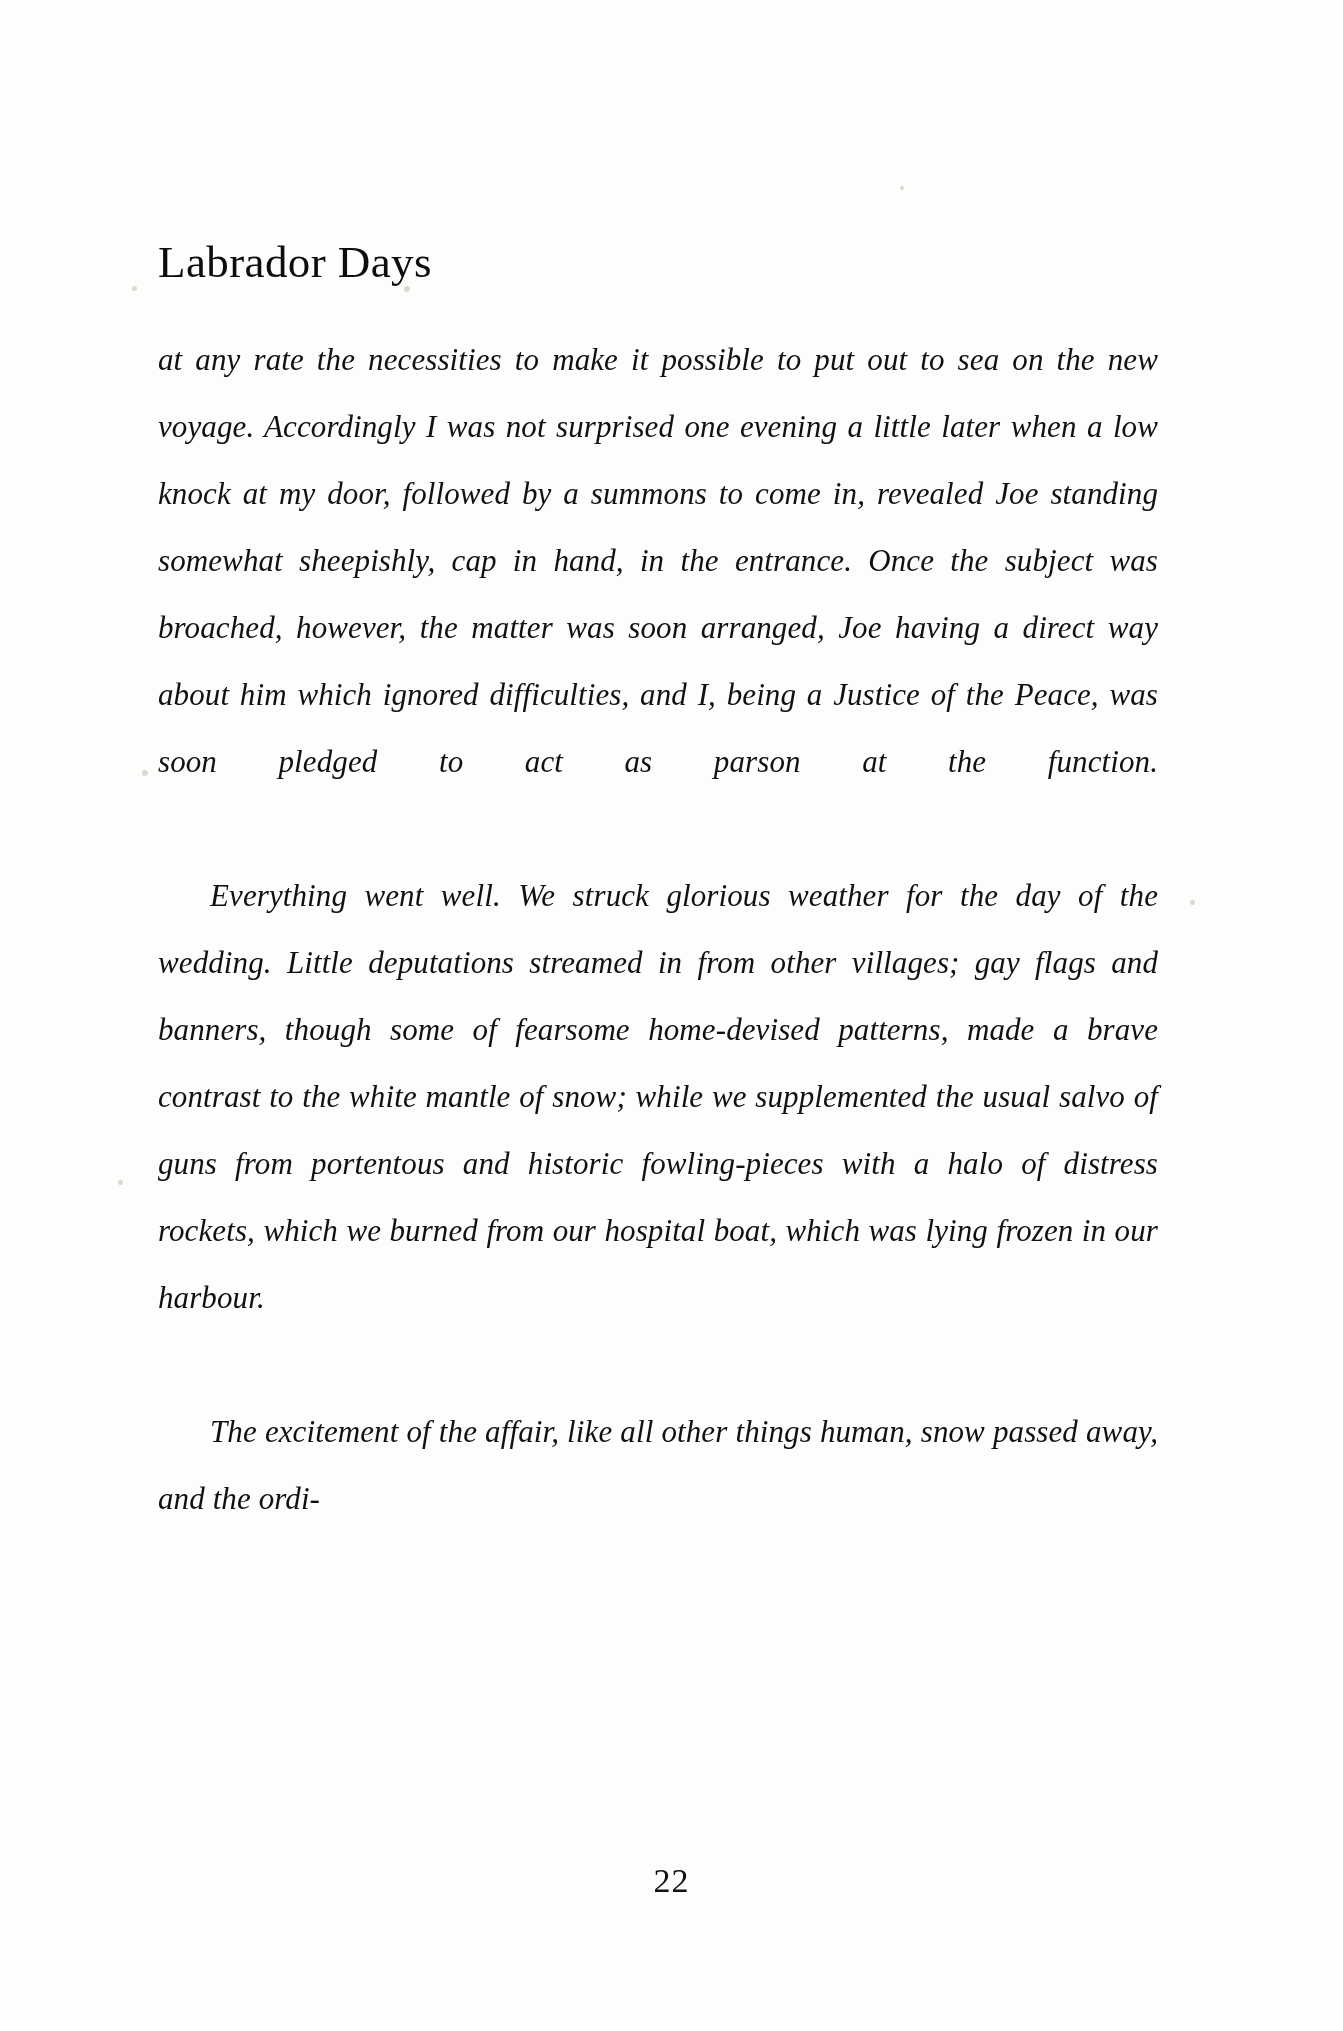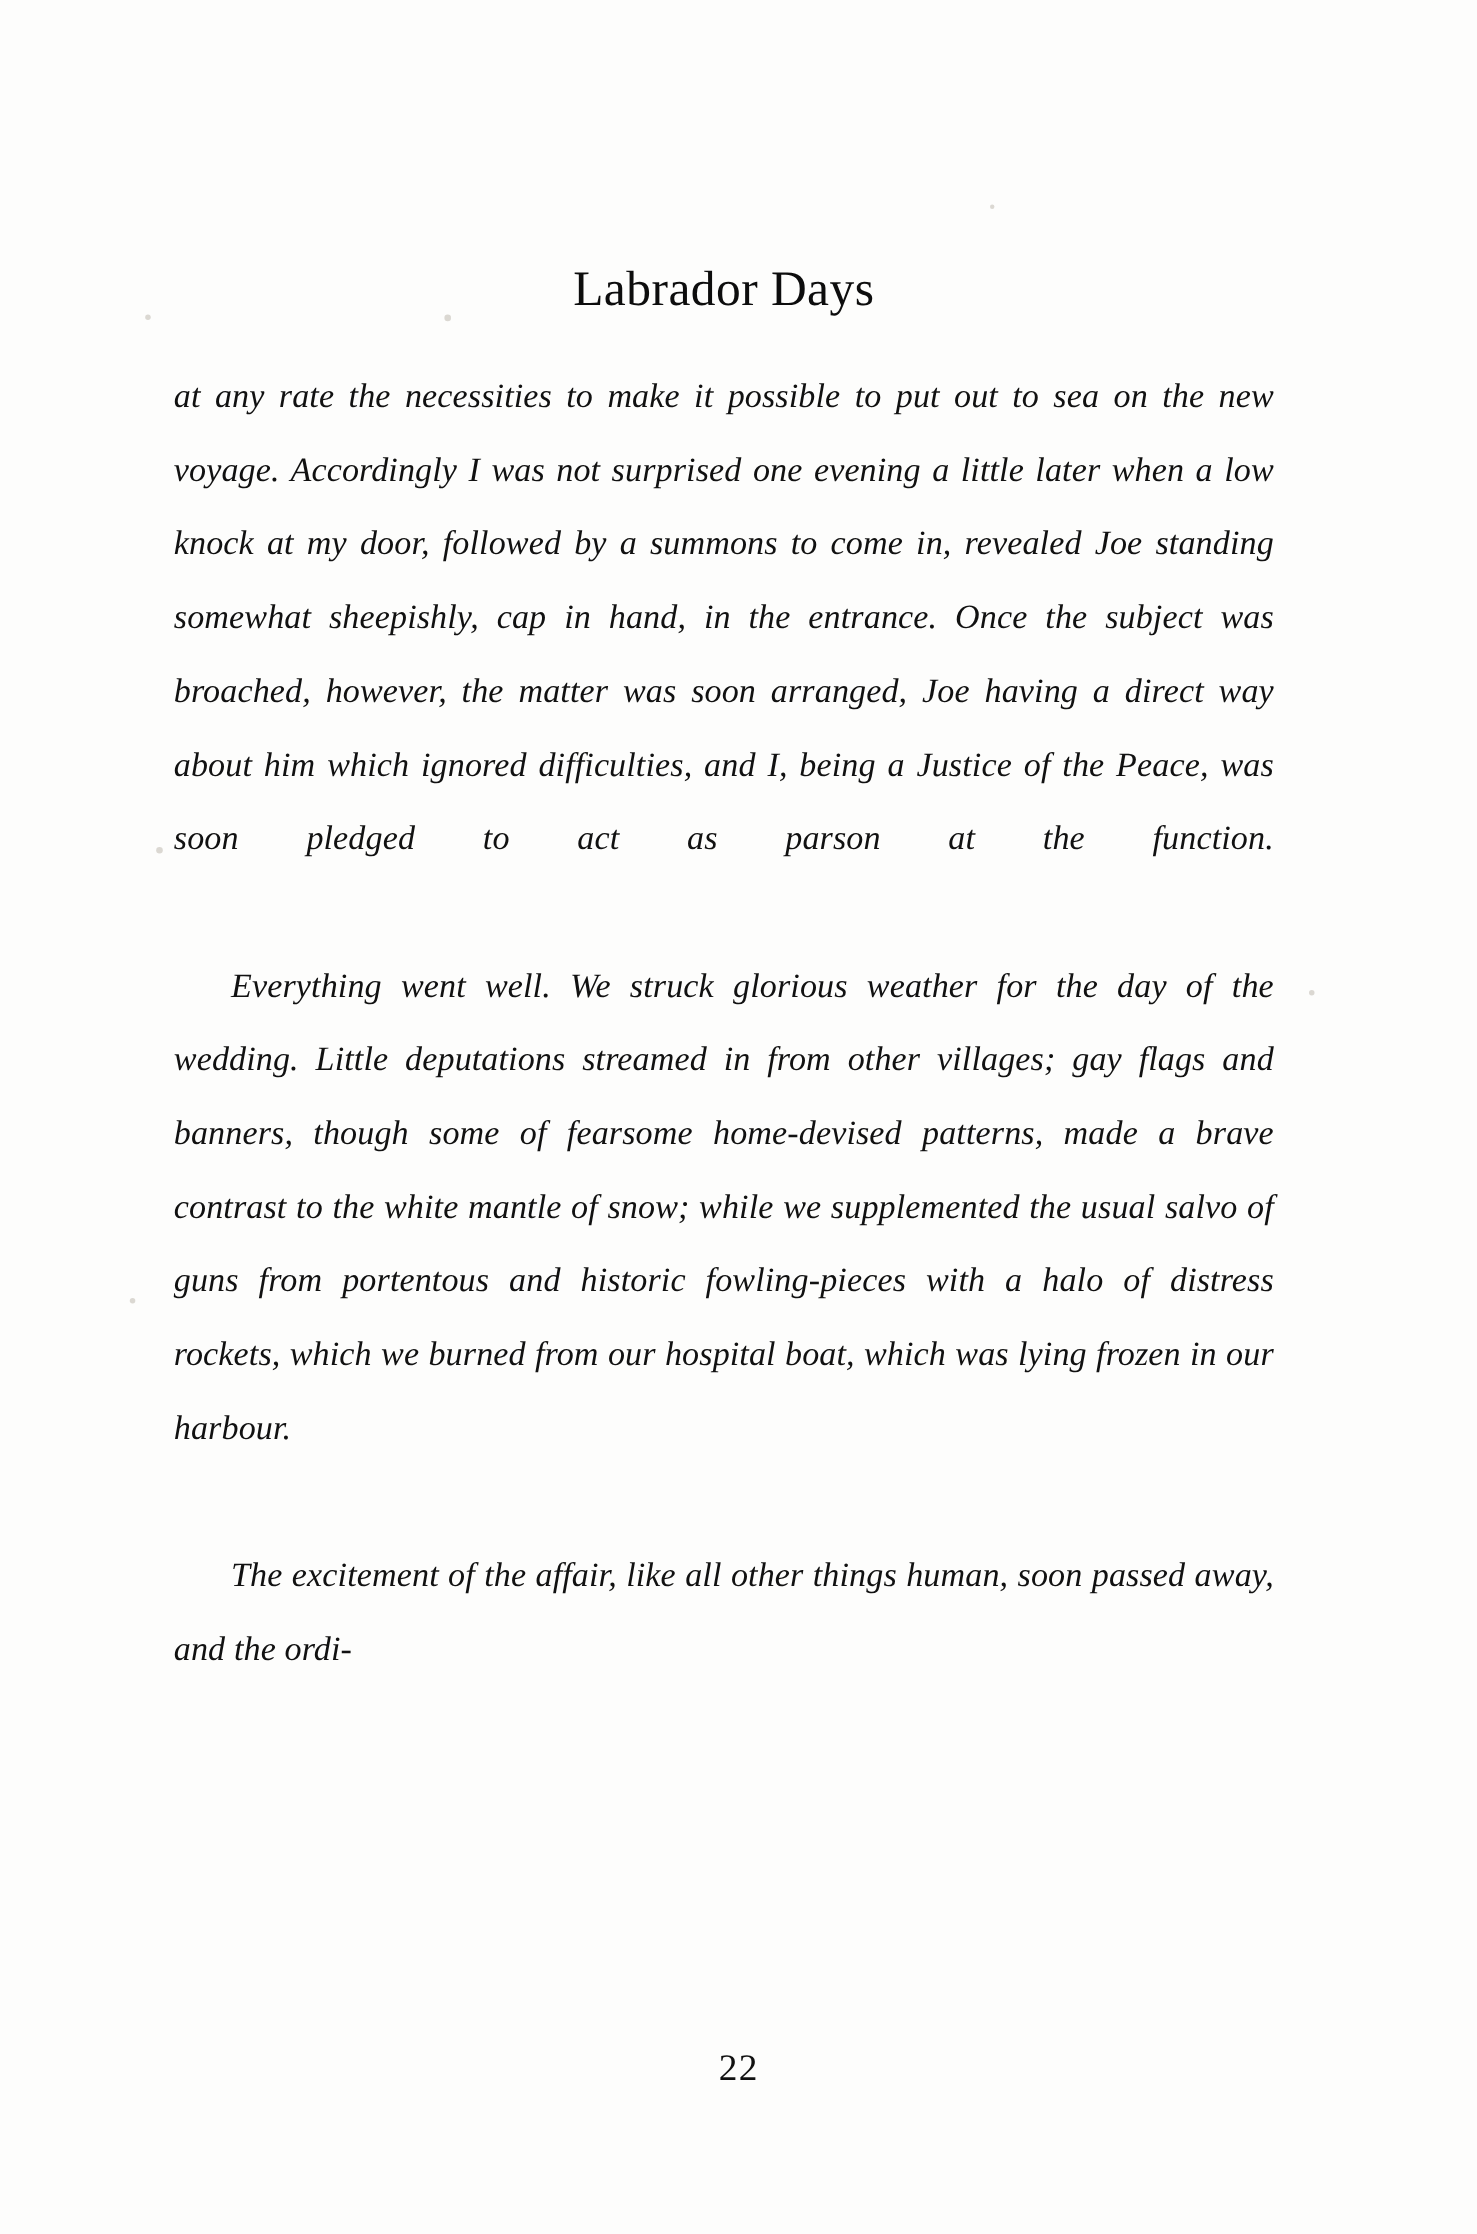--- a/index.html
+++ b/index.html
@@ -20,21 +20,20 @@
     height: 2031px;
     background: #fdfdfc;
   }
   .page-inner {
     position: absolute;
     left: 158px;
     top: 236px;
     width: 1000px;
   }
   .running-head {
-    text-align: center;
     font-size: 45px;
     letter-spacing: 0.4px;
     margin: 0 0 38px 0;
     font-weight: normal;
     color: #0d0d0d;
   }
   .body-text {
     width: 1000px;
   }
   p.para {
@@ -86,20 +85,20 @@
   <div class="speck" style="left:900px; top:186px; width:4px; height:4px;"></div>
   <div class="speck" style="left:404px; top:286px; width:6px; height:6px;"></div>
 
   <div class="page-inner">
 
     <h1 class="running-head">Labrador Days</h1>
 
     <div class="body-text">
       <p class="para full-justify">at any rate the necessities to make it possible to put out to sea on the new voyage. Accordingly I was not surprised one evening a little later when a low knock at my door, followed by a summons to come in, revealed Joe standing somewhat sheepishly, cap in hand, in the entrance. Once the subject was broached, however, the matter was soon arranged, Joe having a direct way about him which ignored difficulties, and I, being a Justice of the Peace, was soon pledged to act as parson at the function.</p>
       <p class="para indent full-justify">Everything went well. We struck glorious weather for the day of the wedding. Little deputations streamed in from other villages; gay flags and banners, though some of fearsome home-devised patterns, made a brave contrast to the white mantle of snow; while we supplemented the usual salvo of guns from portentous and historic fowling-pieces with a halo of distress rockets, which we burned from our hospital boat, which was lying frozen in our harbour.</p>
-      <p class="para indent">The excitement of the affair, like all other things human, soon passed away, and the ordi-</p>
+      <p class="para indent">The excitement of the affair, like all other things human, snow passed away, and the ordi-</p>
     </div>
 
   </div>
 
   <div class="folio">22</div>
 
 </div>
 
 </body></html>

